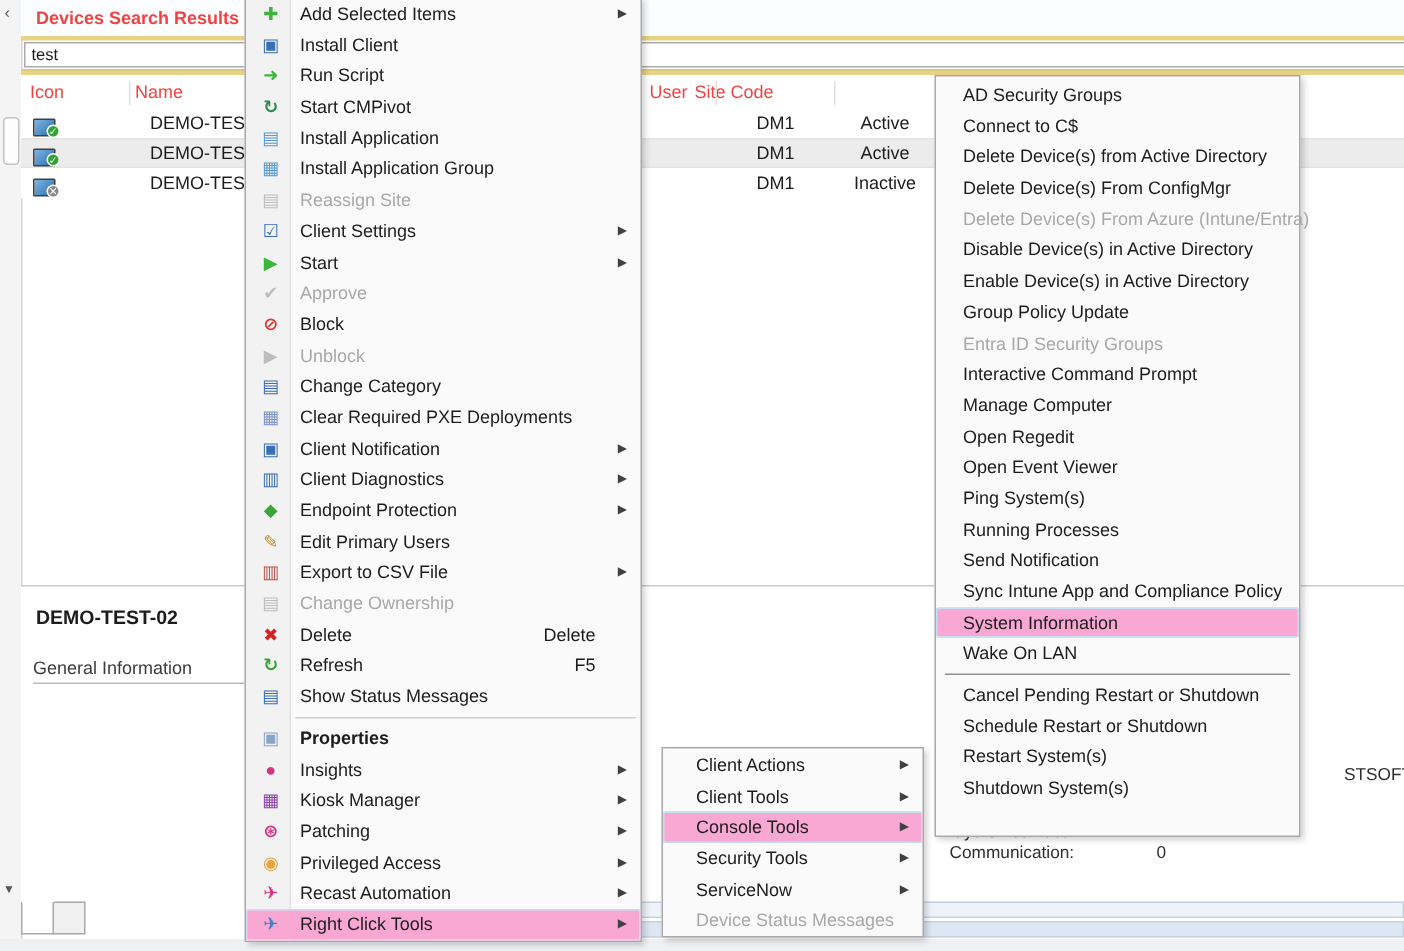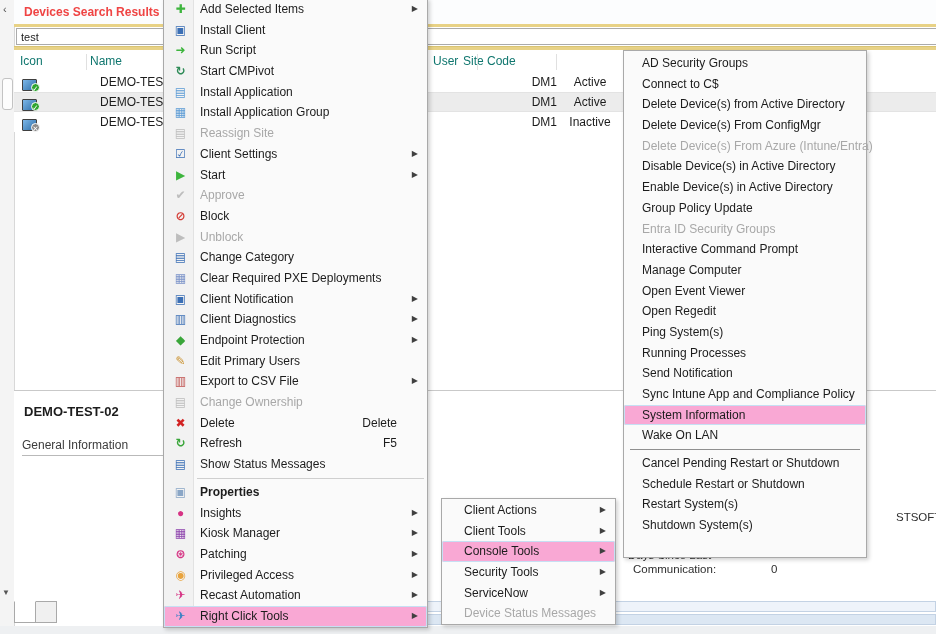--- a/index.html
+++ b/index.html
@@ -14,34 +14,34 @@
   .titlebar{position:absolute;left:14px;top:0;width:922px;height:24px;background:#fcfdfe;line-height:24px;}
   .titlebar .title{font-weight:bold;color:#ef4444;margin-left:10px;}
   .titlebar .dash,.titlebar .count{font-weight:bold;color:#2e2e2e;margin-left:6px;}
   .gold{position:absolute;left:14px;width:922px;background:#e8d286;}
   .gold1{top:24px;height:3px;}
   .gold2{top:46px;height:4px;border-top:1px solid #d9c473;}
   .searchbox{position:absolute;left:16px;top:28px;width:912px;height:15px;border:1px solid #ababab;
              font-family:inherit;font-size:11px;padding:0 4px;color:#1c1c1c;background:#fff;}
   
   .colhead{position:absolute;left:14px;top:50px;width:922px;height:22px;background:#fff;border-bottom:1px solid #cfcfcf;}
-  .colhead span{position:absolute;top:4px;color:#0f766e;}
+  .colhead span{position:absolute;top:4px;color:#ef4444;}
   .h-icon{left:6px;} .h-name{left:76px;} .h-user{left:419px;} .h-site{left:449px;} .h-act{left:526px;margin-top:32px;}
   .h-sort{left:196px;top:0px !important;font-size:7px;color:#555;}
   .vline{position:absolute;top:2px;bottom:2px;width:1px;background:#e0e0e0;}
   .v1{left:72px;} .v3{left:463px;} .v4{left:542px;}
   .rows{position:absolute;left:14px;top:72px;width:922px;}
   .trow{position:relative;height:20px;background:#fff;}
   .trow.selected{background:#ececec;border-top:1px solid #e3e3e3;border-bottom:1px solid #e3e3e3;height:18px;}
   .trow span{position:absolute;top:3px;}
   .trow.selected span{top:2px;}
   .cell-icon{left:8px;top:4px !important;}
   .cell-name{left:86px;width:220px;}
   .cell-user{left:419px;width:40px;}
-  .cell-site{left:463px;width:80px;text-align:right;}
+  .cell-site{left:463px;width:80px;text-align:center;}
   .cell-act{left:540px;width:72px;text-align:center;}
   .pc{position:relative;display:inline-block;width:13px;height:10px;background:linear-gradient(135deg,#7cb7e8,#2d6da8);
       border:1px solid #3f3f3f;border-radius:1px;}
   .badge{position:absolute;right:-4px;bottom:-4px;width:9px;height:9px;border-radius:50%;
          color:#fff;font-size:7px;line-height:9px;text-align:center;border:1px solid #fff;box-sizing:border-box;}
   .badge.active{background:#2fa52f;} .badge.inactive{background:#8a8a8a;}
   .badge.active::before{content:"✓";} .badge.inactive::before{content:"✕";}
   
   .detail{position:absolute;left:14px;top:390px;width:922px;height:211px;background:#fff;border-top:1px solid #c9c9c9;}
   .detail-title{position:absolute;left:10px;top:13px;font-size:13px;font-weight:bold;color:#1c1c1c;}
@@ -446,24 +446,24 @@
       <div class="mrow disabled">
         <span class="mlabel">Entra ID Security Groups</span>
       </div>
       <div class="mrow">
         <span class="mlabel">Interactive Command Prompt</span>
       </div>
       <div class="mrow">
         <span class="mlabel">Manage Computer</span>
       </div>
       <div class="mrow">
+        <span class="mlabel">Open Regedit</span>
+      </div>
+      <div class="mrow">
         <span class="mlabel">Open Event Viewer</span>
-      </div>
-      <div class="mrow">
-        <span class="mlabel">Open Regedit</span>
       </div>
       <div class="mrow">
         <span class="mlabel">Ping System(s)</span>
       </div>
       <div class="mrow">
         <span class="mlabel">Running Processes</span>
       </div>
       <div class="mrow">
         <span class="mlabel">Send Notification</span>
       </div>

